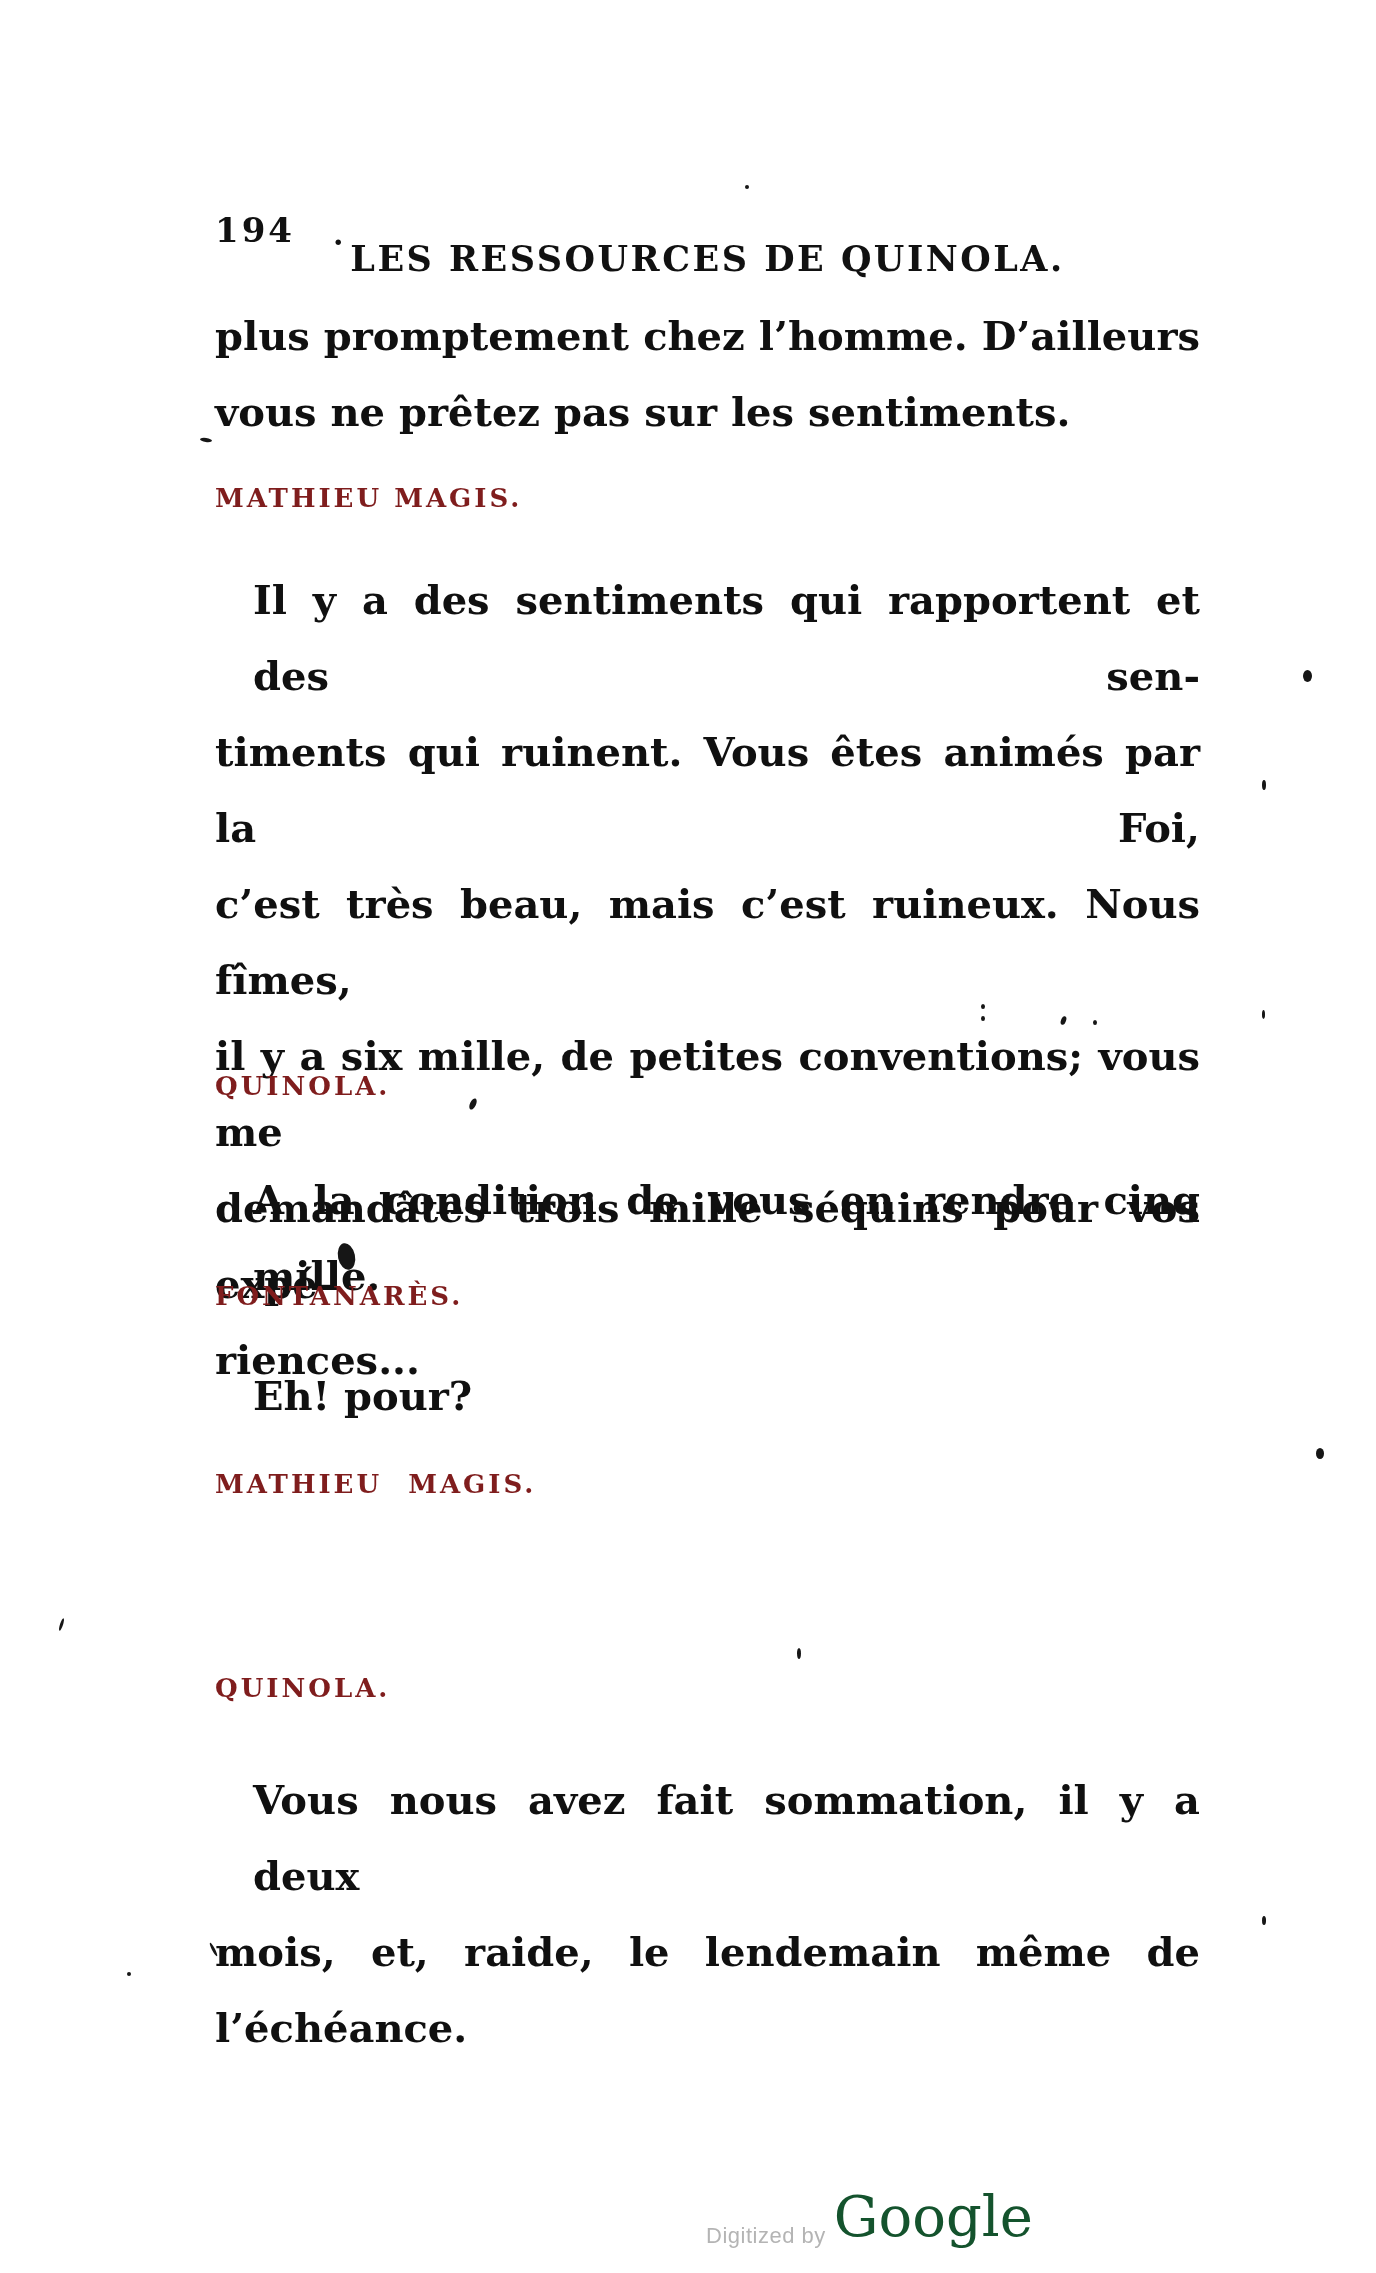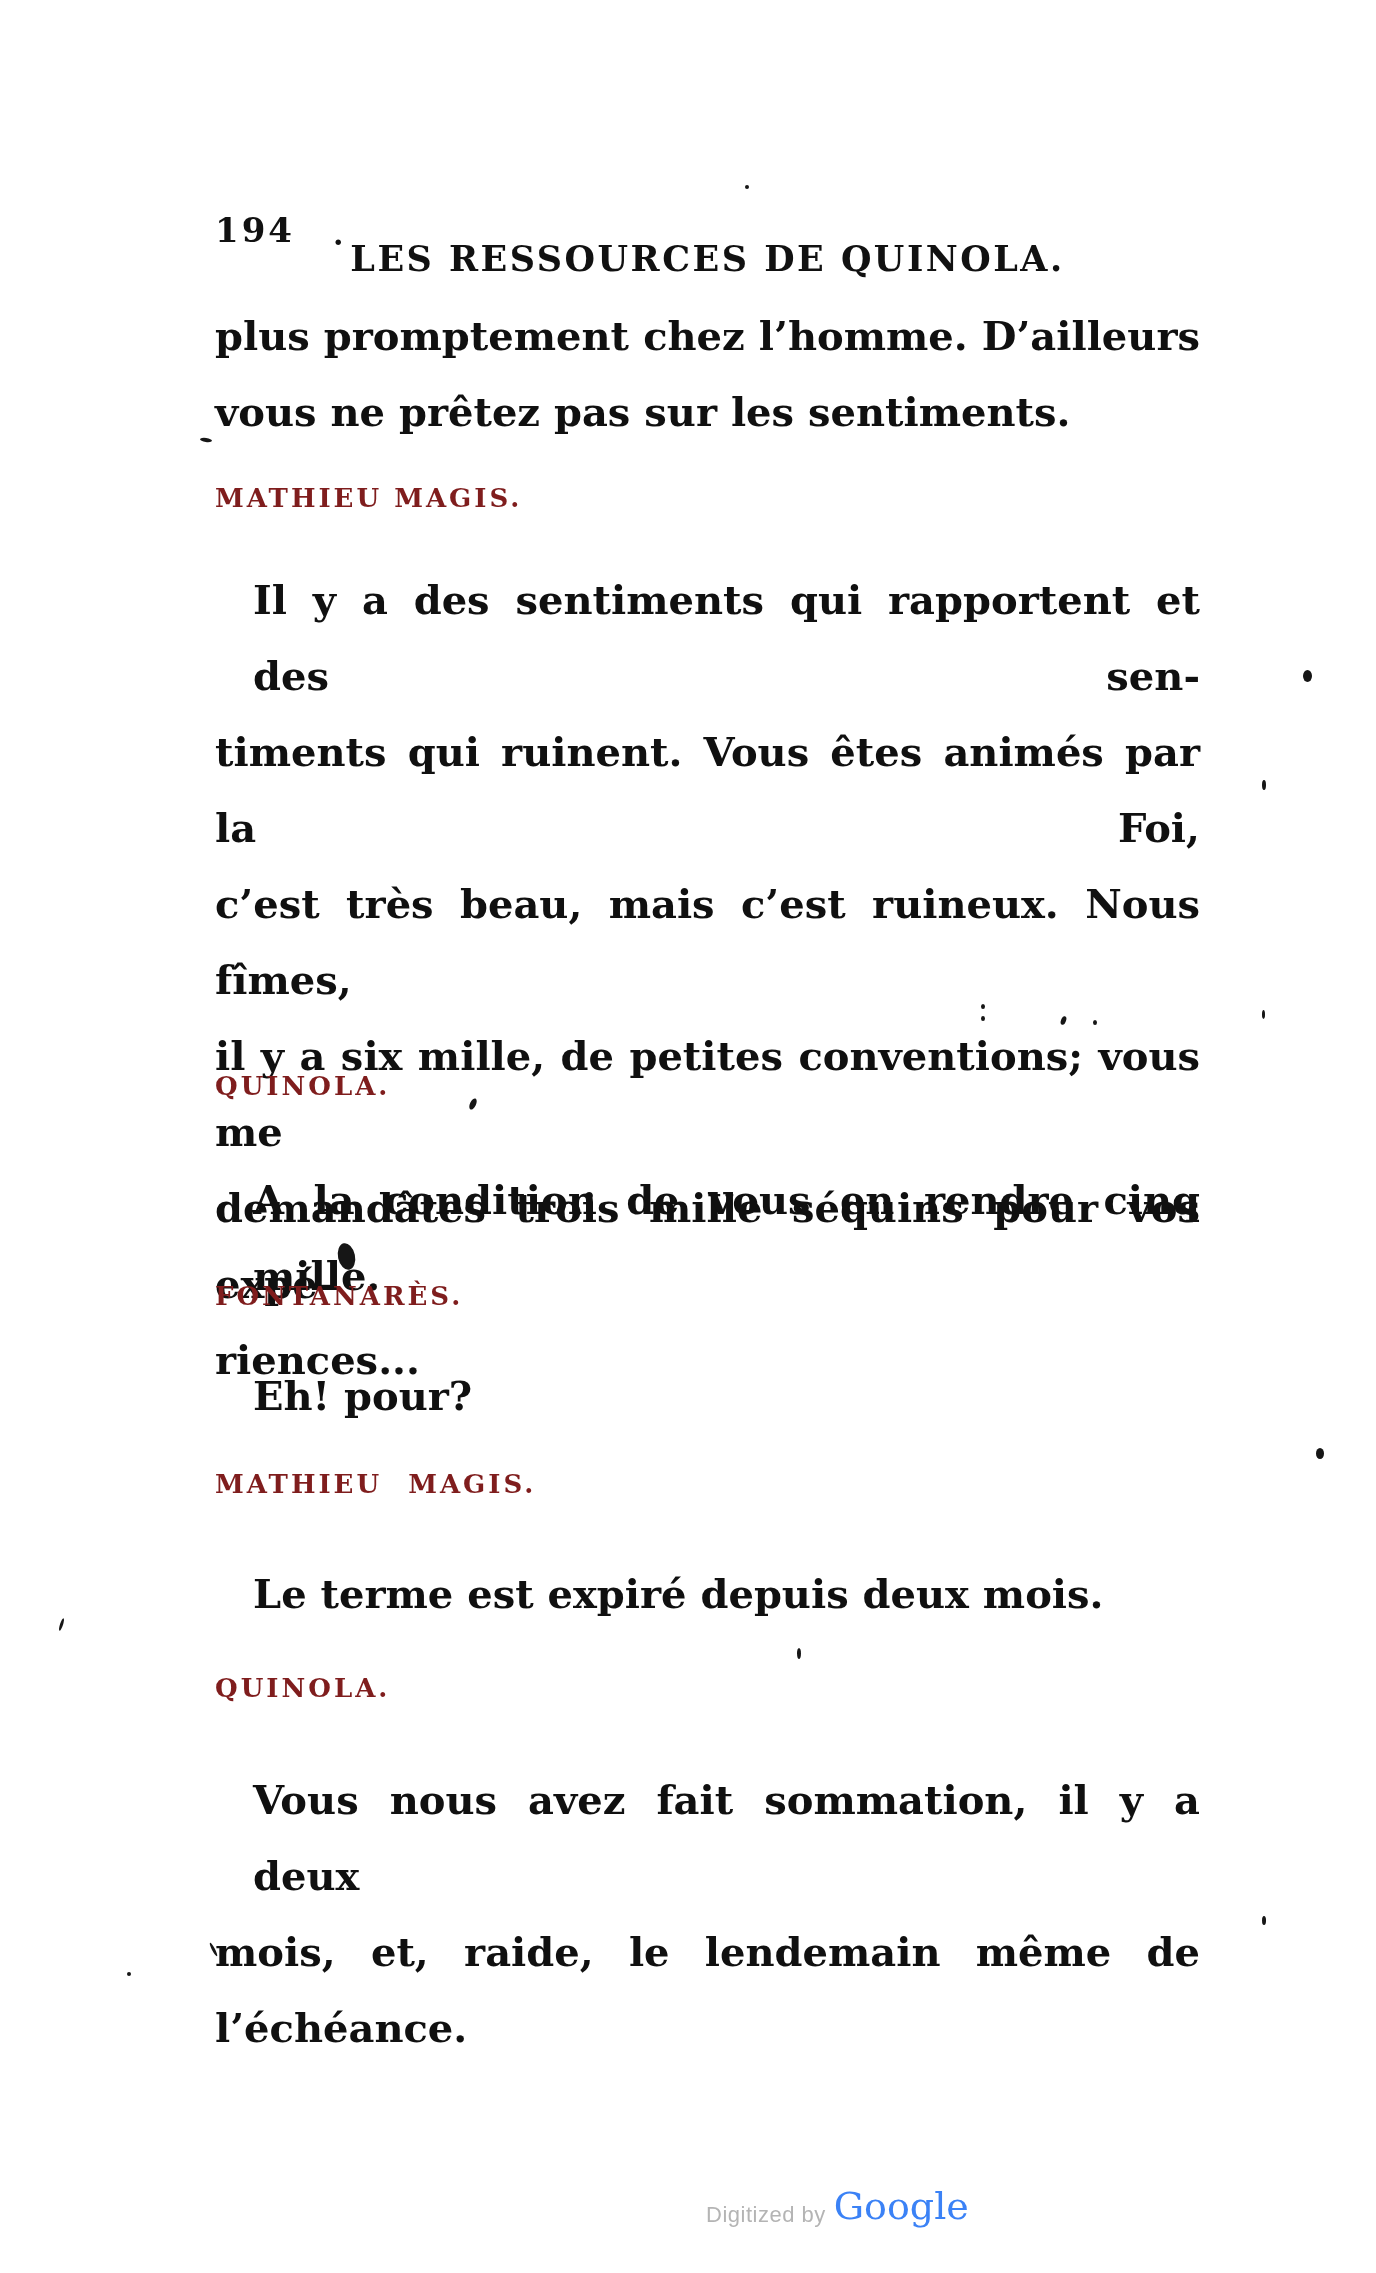--- a/index.html
+++ b/index.html
@@ -26,21 +26,21 @@
     font-size:26px;font-weight:700;letter-spacing:3px;line-height:32px;color:#7f1d1d;
   }
   .wsp{word-spacing:14px;}
 
   
   .speck{position:absolute;background:#161616;border-radius:50%;}
 
   
   .wm{position:absolute;left:706px;top:2184px;display:flex;align-items:flex-end;gap:8px;}
   .wm-prefix{font-family:"Liberation Sans",sans-serif;font-size:22px;color:#b4b4b4;letter-spacing:0.5px;}
-  .wm-brand{font-family:"DejaVu Serif",serif;font-size:38px;color:#3b82f6;}
+  .wm-brand{font-family:"DejaVu Serif",serif;font-size:56px;color:#14532d;}
 </style>
 </head>
 <body>
 
 <div class="page">
 
   <div class="header">
     <span class="pagenum">194</span>
     <span class="header-dot">.</span>
     <span class="rtitle">LES RESSOURCES DE QUINOLA.</span>
@@ -69,23 +69,20 @@
   </div>
 
   <div class="speaker" style="top:1280px">FONTANARÈS.</div>
 
   <div class="para" style="top:1358px">
     <div class="line ind">Eh! pour?</div>
   </div>
 
   <div class="speaker wsp" style="top:1468px">MATHIEU MAGIS.</div>
 
-  <div class="para" style="top:1556px">
-    <div class="line ind">Le terme est expiré depuis deux mois.</div>
-  </div>
 
   <div class="speaker" style="top:1672px">QUINOLA.</div>
 
   <div class="para" style="top:1762px">
     <div class="line jl ind">Vous nous avez fait sommation, il y a deux</div>
     <div class="line jl">mois, et, raide, le lendemain même de l’échéance.</div>
   </div>
 
   <i class="speck" style="left:745px;top:185px;width:4px;height:4px"></i>
   <i class="speck" style="left:200px;top:438px;width:12px;height:4px;transform:rotate(8deg)"></i>

